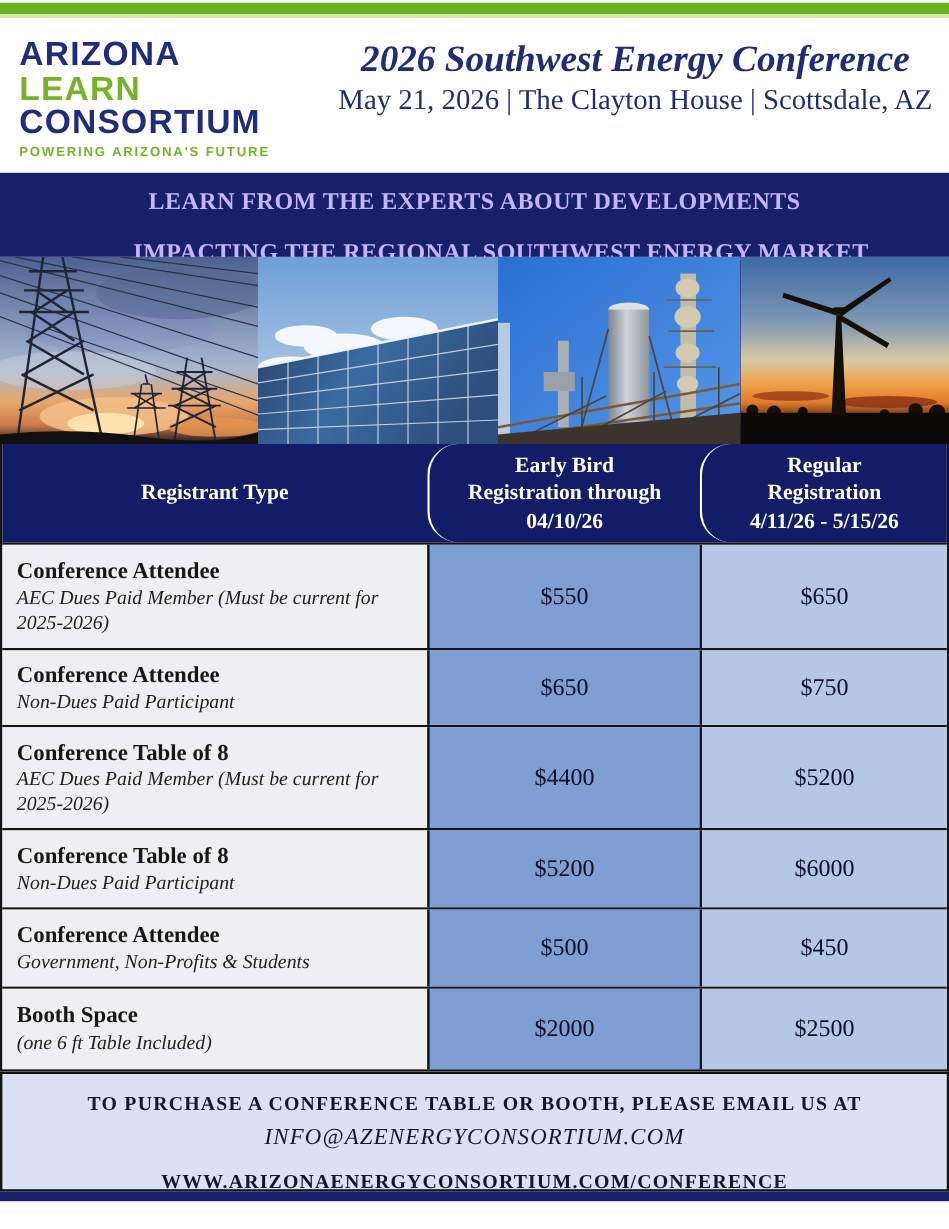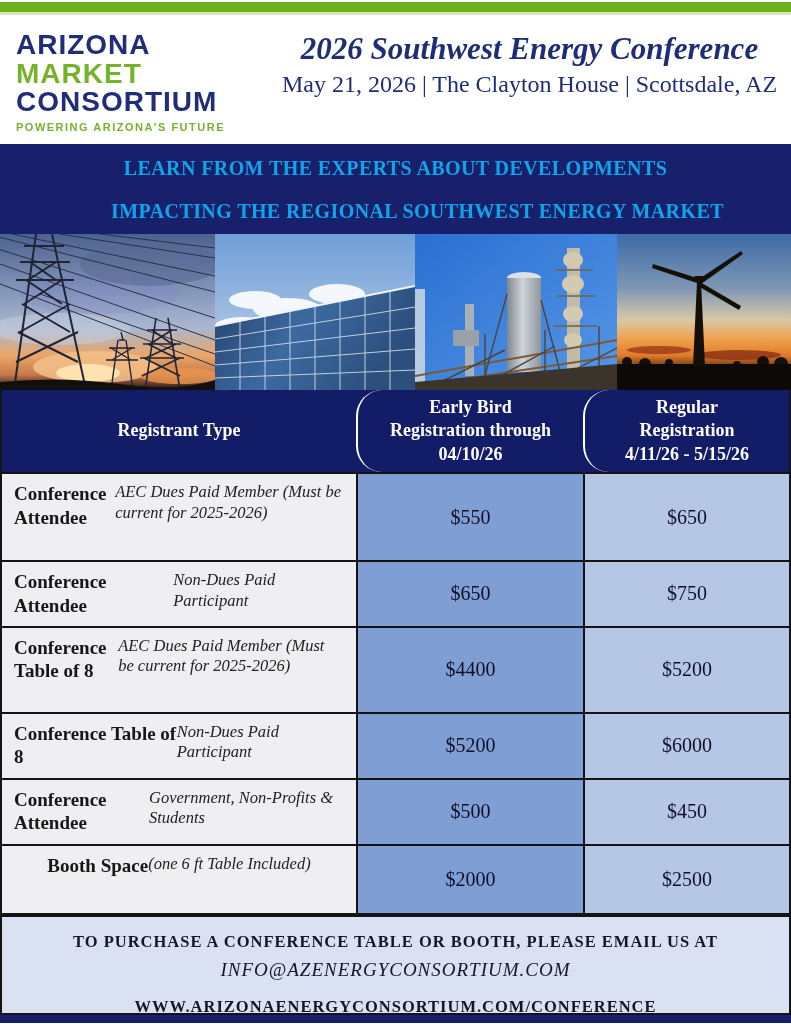--- a/index.html
+++ b/index.html
@@ -17,38 +17,38 @@
   .logo { width:258px; font-family:"Liberation Sans", sans-serif; padding-top:6px; }
   .logo-line { font-size:28px; font-weight:bold; line-height:1.02; letter-spacing:1px; }
   .logo-navy { color:#1f2d7a; }
   .logo-green { color:#76b32a; }
   .logo-tagline { font-size:11px; font-weight:bold; color:#76b32a; letter-spacing:1.5px; margin-top:4px; }
   .title-block { flex:1; text-align:center; padding-top:6px; }
   .conf-title { font-size:31px; font-weight:bold; font-style:italic; color:#1f2d76; line-height:1.15; }
   .conf-subtitle { font-size:24px; color:#1f2d76; margin-top:4px; }
 
   
-  .banner { height:90px; background:#19206b; color:#0ea5e9; text-align:center; padding-top:13px; }
+  .banner { height:70px; background:#19206b; color:#c4b5fd; text-align:center; padding-top:13px; }
   .banner-line { font-size:20px; font-weight:bold; letter-spacing:.4px; line-height:1.1; }
   .banner-line + .banner-line { margin-top:21px;padding-left:44px; }
 
   
   .photos { height:156px; display:flex; background:#19206b; }
   .photos svg { display:block; height:156px; }
 
   
   .table { width:791px; border-left:2px solid #141414; border-right:2px solid #141414; border-bottom:2px solid #141414; }
   .thead { display:grid; grid-template-columns:354px 227px 206px; background:#131c66; color:#fff; min-height:77px; }
   .th { display:flex; flex-direction:column; align-items:center; justify-content:center;
         font-size:18px; font-weight:bold; line-height:1.3; text-align:center; padding:6px 4px;border-radius:26px; }
   .th + .th { border-left:2px solid #fff; }
   .tr { display:grid; grid-template-columns:354px 227px 206px; border-top:2px solid #141414; }
   .td { display:flex; align-items:center; justify-content:center; }
   .td + .td { border-left:2px solid #141414; }
-  .td.label { background:#efeff1; flex-direction:row; align-items:flex-start; justify-content:center; padding:8px 12px; }
+  .td.label { background:#efeff1; flex-direction:column; align-items:flex-start; justify-content:center; padding:8px 12px; }
   .td.early { background:#7f9ed3; }
   .td.regular { background:#b6c7e6; }
   .row-title { font-size:19px; font-weight:bold; color:#171717; line-height:1.25; }
   .row-sub { font-size:16.5px; font-style:italic; color:#222; line-height:1.25; }
   .price { font-size:20px; font-weight:normal; color:#10102a; }
   .h88{min-height:88px}.h64{min-height:64px}.h86{min-height:86px}.h66{min-height:66px}.h69{min-height:69px}
 
   
   .footer { width:791px; height:100px; background:#d9e1f2; border:2px solid #141414; border-top-width:2px;
             text-align:center; padding-top:15px; color:#15152c; }
@@ -61,21 +61,21 @@
 <body>
 
 <div class="page">
 
   <div class="top-bar"></div>
   <div class="top-bar-light"></div>
 
   <div class="header">
     <div class="logo">
       <div class="logo-line logo-navy">ARIZONA</div>
-      <div class="logo-line logo-green">MARKET</div>
+      <div class="logo-line logo-green">LEARN</div>
       <div class="logo-line logo-navy">CONSORTIUM</div>
       <div class="logo-tagline">POWERING ARIZONA'S FUTURE</div>
     </div>
     <div class="title-block">
       <div class="conf-title">2026 Southwest Energy Conference</div>
       <div class="conf-subtitle">May 21, 2026 | The Clayton House | Scottsdale, AZ</div>
     </div>
   </div>
 
   <div class="banner">

